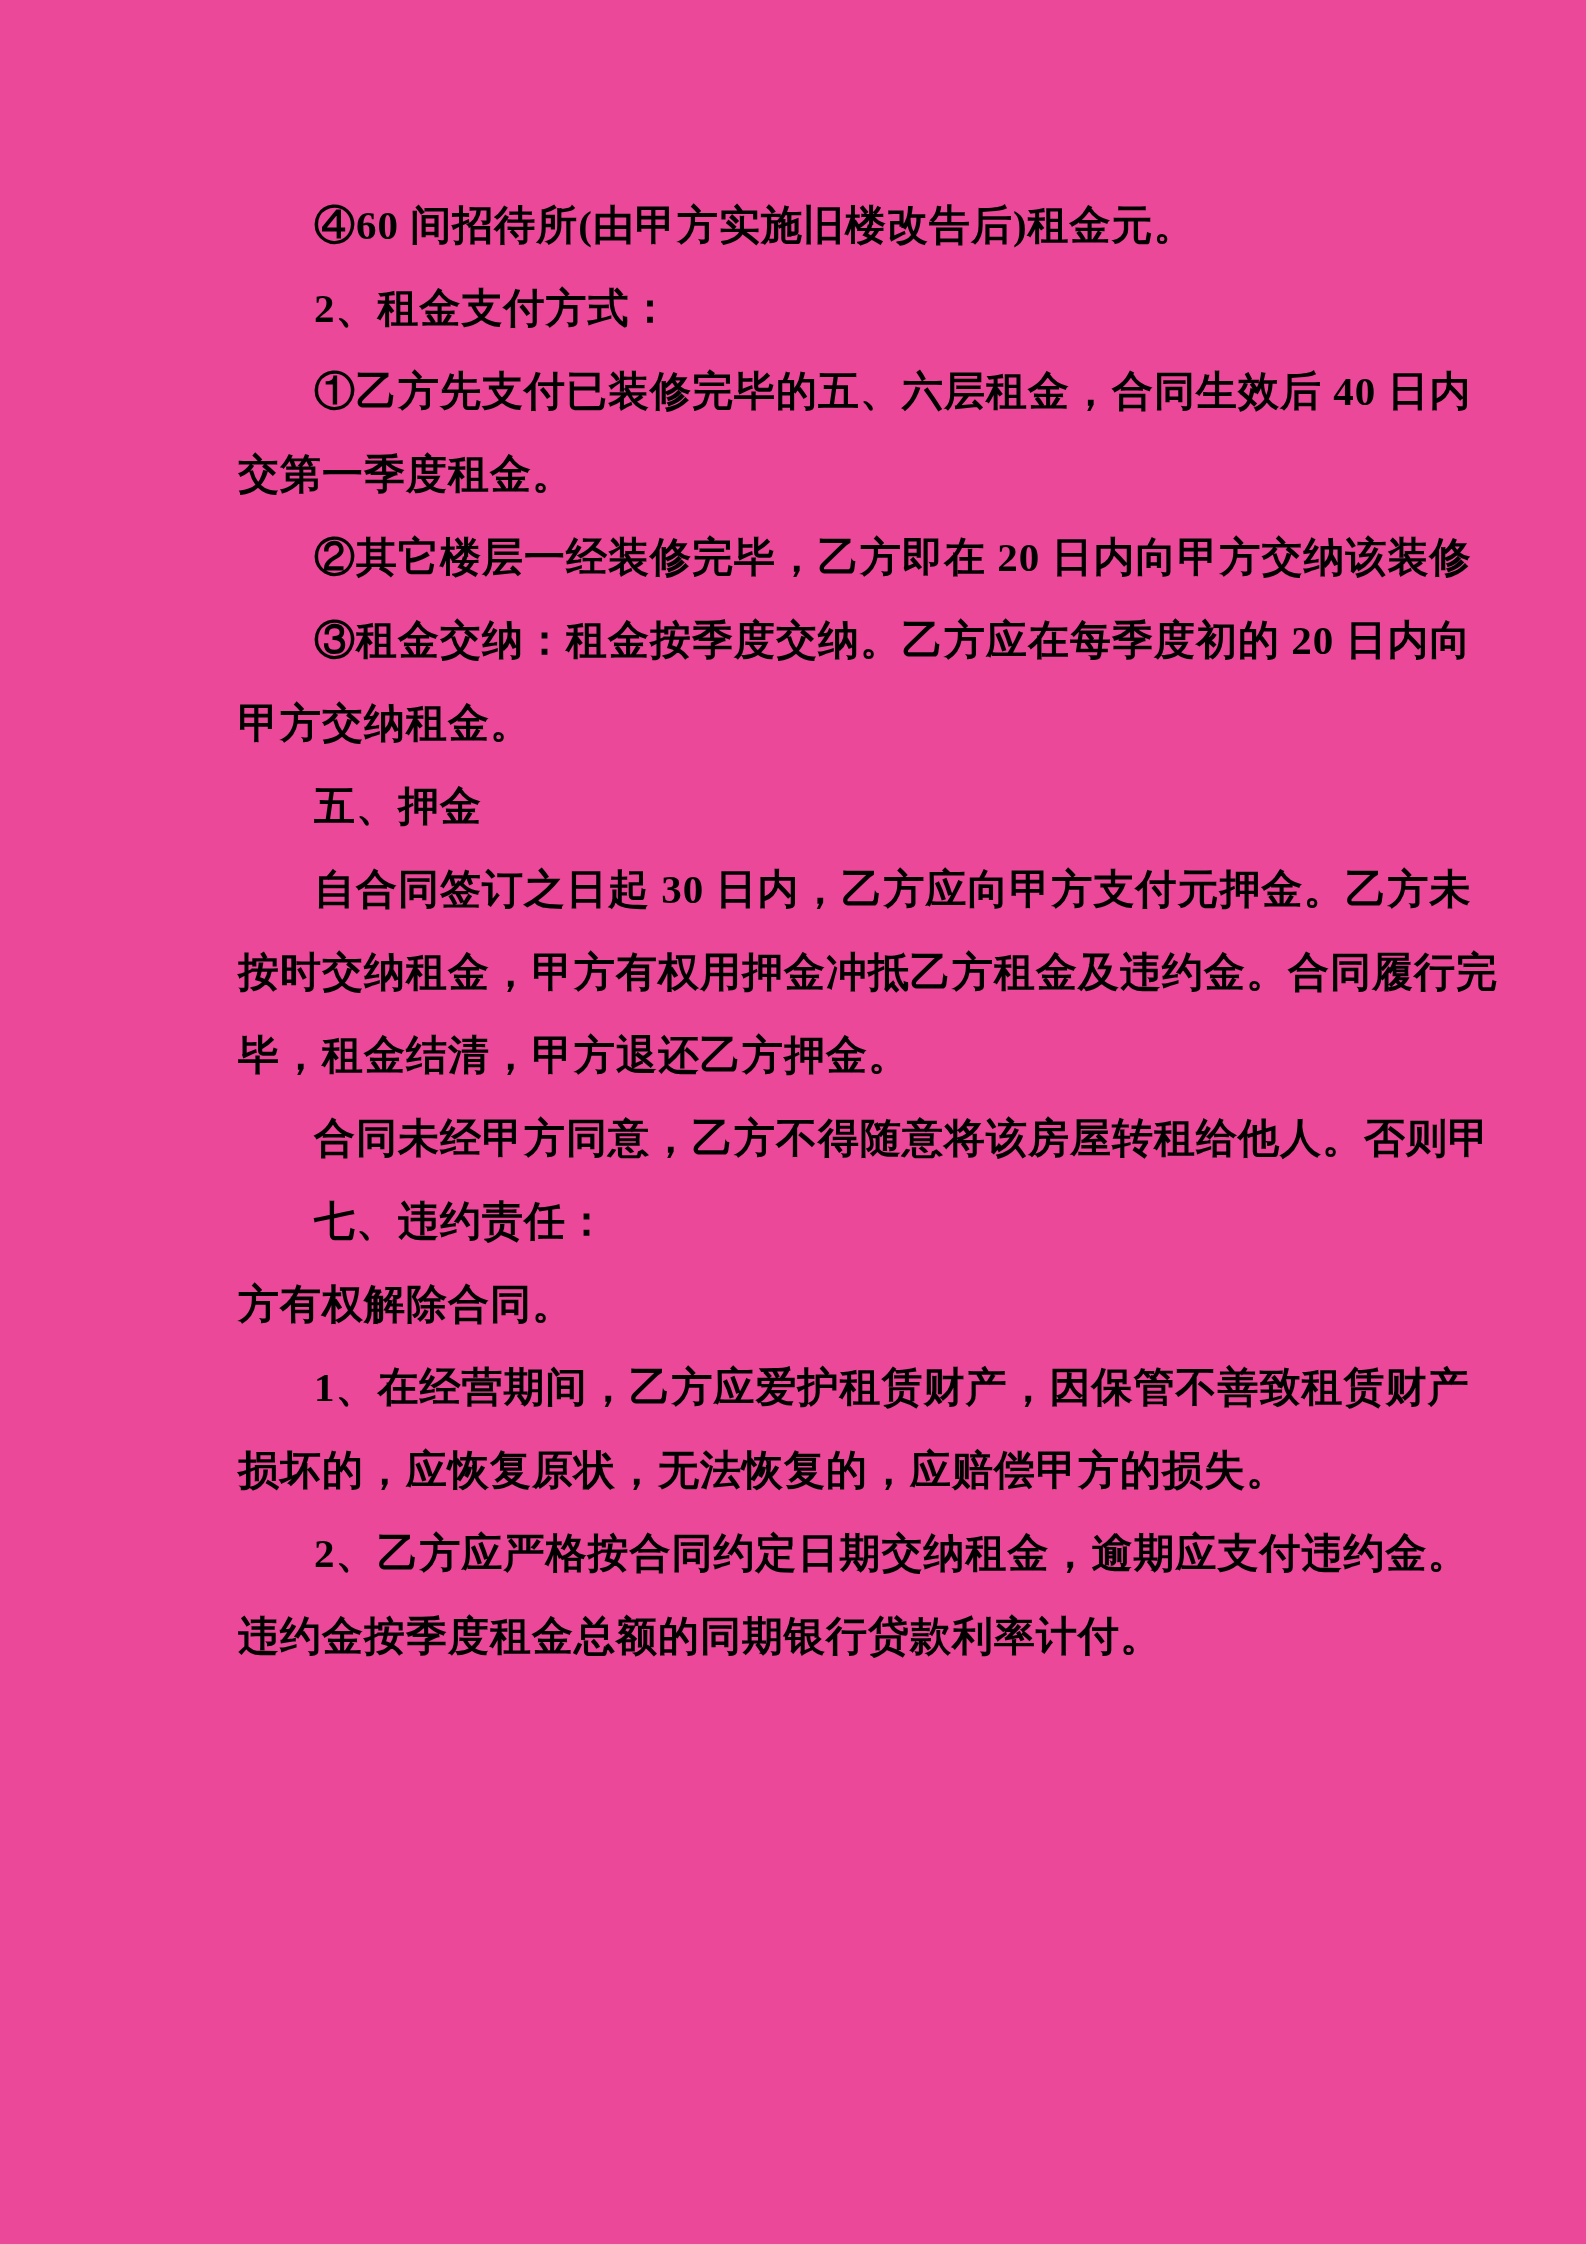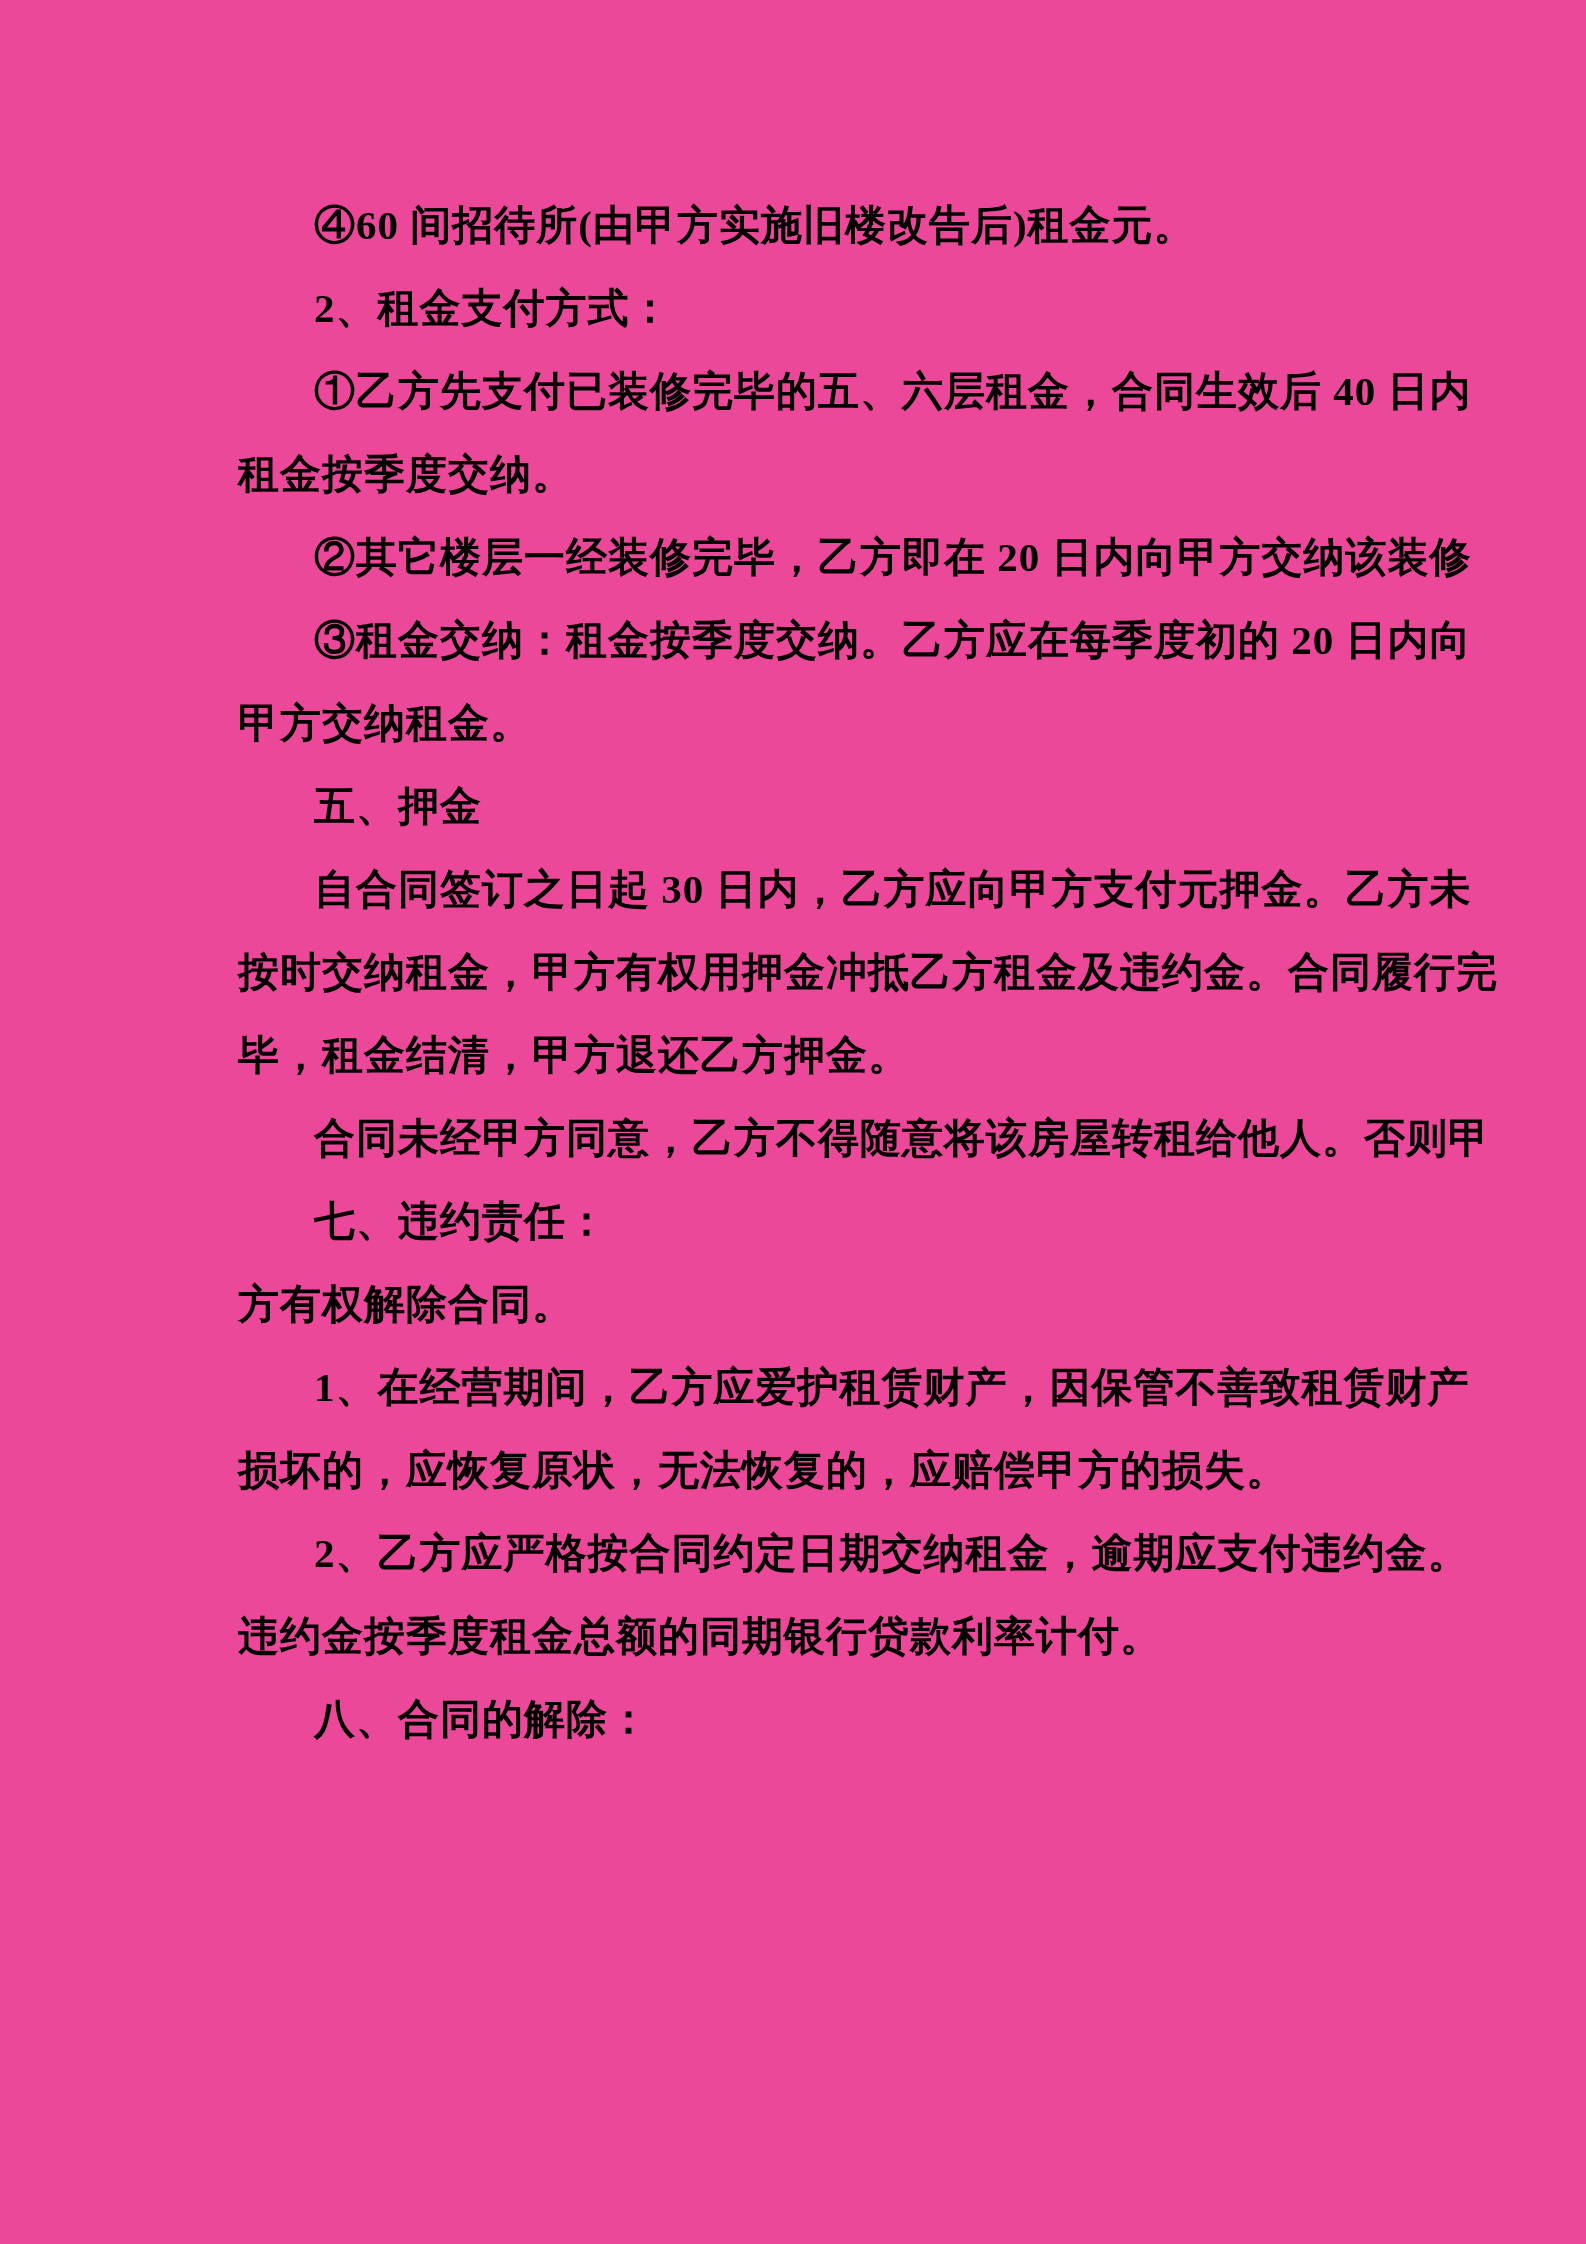--- a/index.html
+++ b/index.html
@@ -35,30 +35,29 @@
   }
 </style>
 </head>
 <body>
 
 <div class="page">
   <div class="doc-body">
       <div class="line indent">④60 间招待所(由甲方实施旧楼改告后)租金元。</div>
       <div class="line indent">2、租金支付方式：</div>
       <div class="line indent">①乙方先支付已装修完毕的五、六层租金，合同生效后 40 日内</div>
-      <div class="line">租金按季度交纳。</div>
+      <div class="line">交第一季度租金。</div>
       <div class="line indent">②其它楼层一经装修完毕，乙方即在 20 日内向甲方交纳该装修</div>
       <div class="line indent">③租金交纳：租金按季度交纳。乙方应在每季度初的 20 日内向</div>
       <div class="line">甲方交纳租金。</div>
       <div class="line indent">五、押金</div>
       <div class="line indent">自合同签订之日起 30 日内，乙方应向甲方支付元押金。乙方未</div>
       <div class="line">按时交纳租金，甲方有权用押金冲抵乙方租金及违约金。合同履行完</div>
       <div class="line">毕，租金结清，甲方退还乙方押金。</div>
       <div class="line indent">合同未经甲方同意，乙方不得随意将该房屋转租给他人。否则甲</div>
       <div class="line indent">七、违约责任：</div>
       <div class="line">方有权解除合同。</div>
       <div class="line indent">1、在经营期间，乙方应爱护租赁财产，因保管不善致租赁财产</div>
       <div class="line">损坏的，应恢复原状，无法恢复的，应赔偿甲方的损失。</div>
       <div class="line indent">2、乙方应严格按合同约定日期交纳租金，逾期应支付违约金。</div>
       <div class="line">违约金按季度租金总额的同期银行贷款利率计付。</div>
-      <div class="line indent">八、合同的解除：</div>
     </div>
 </div>
 
 </body></html>

